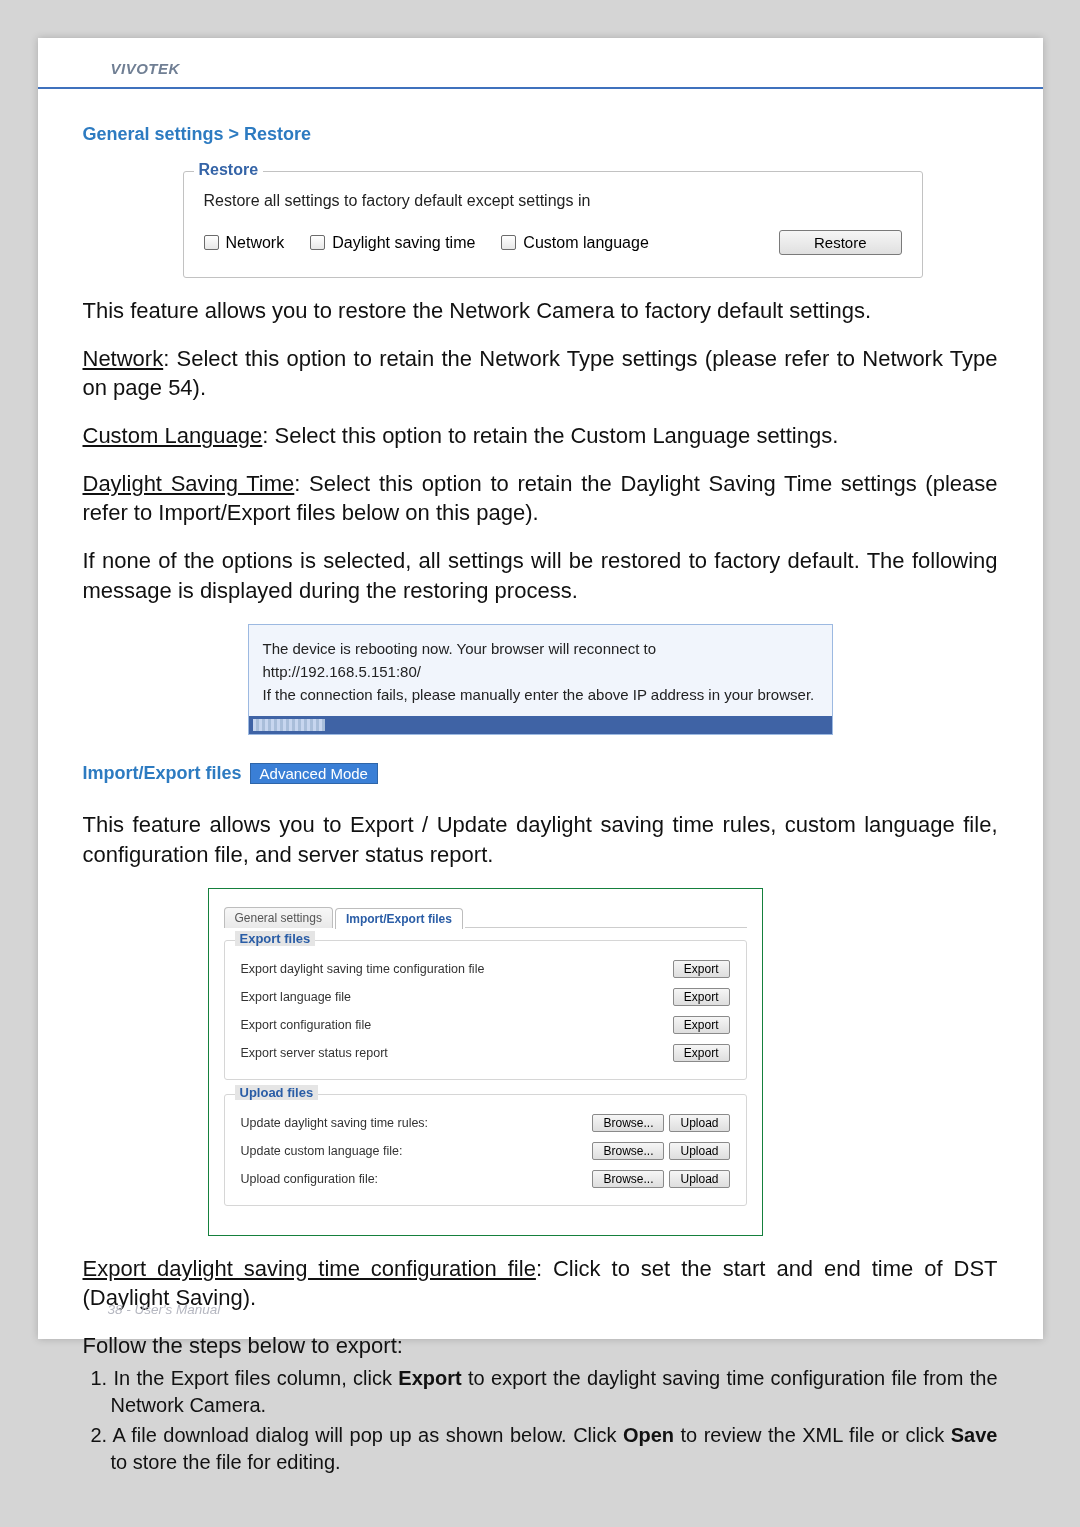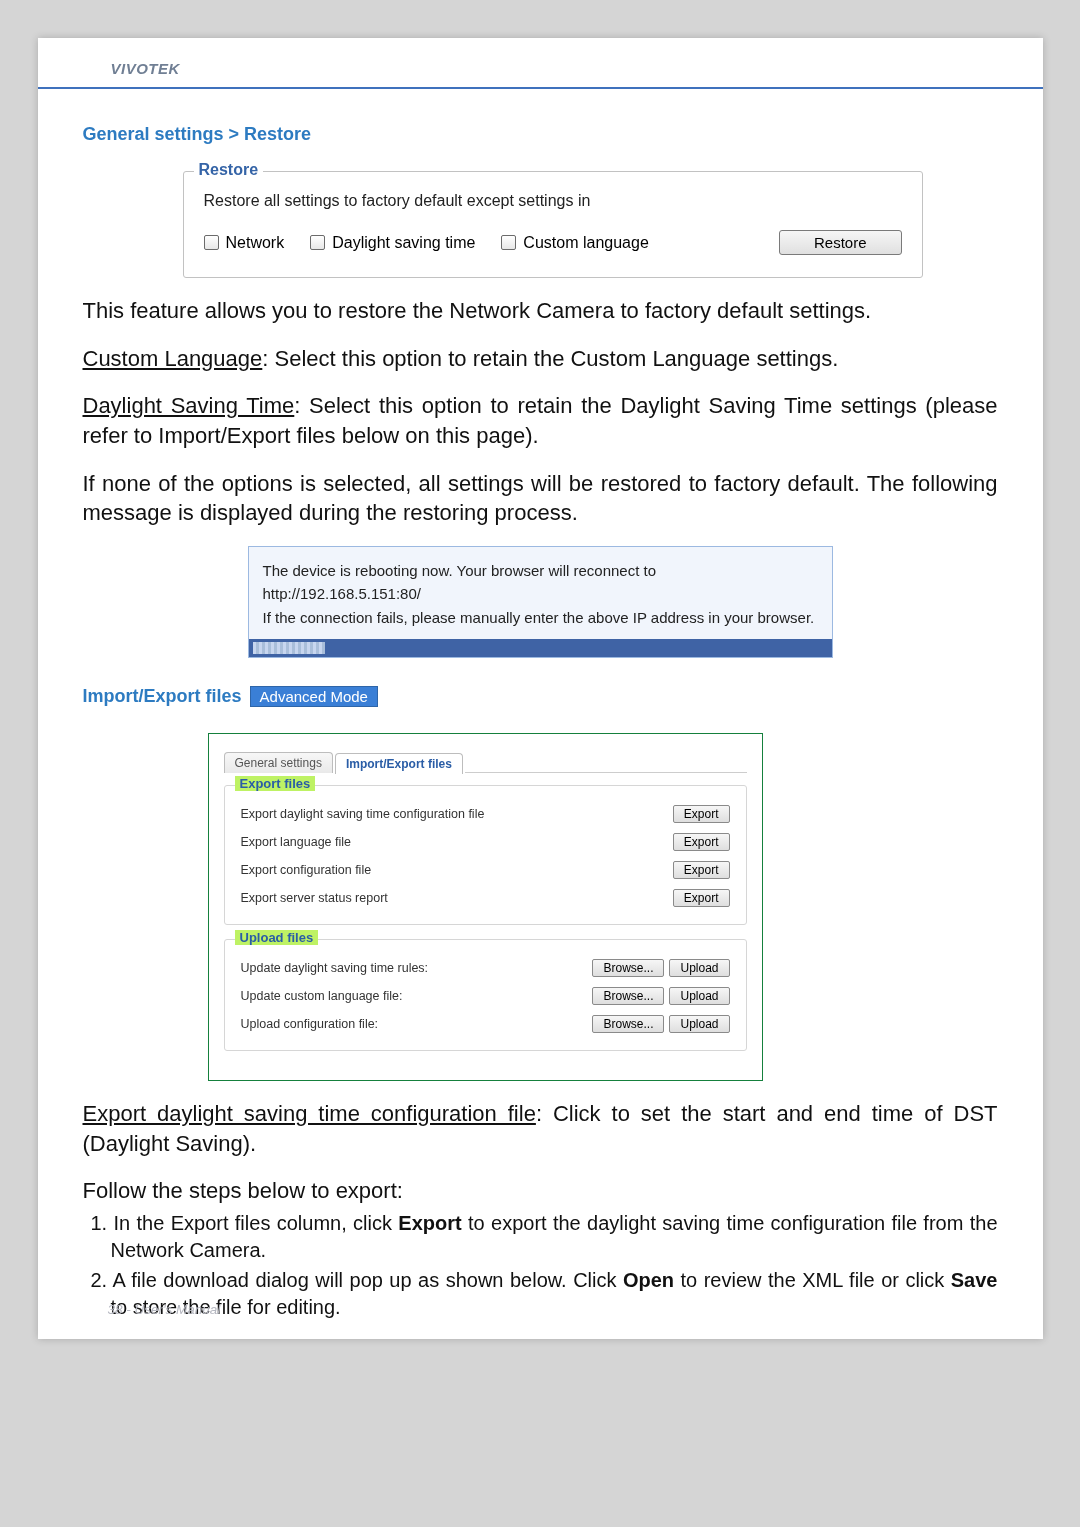--- a/index.html
+++ b/index.html
@@ -170,21 +170,21 @@
     .inner-fieldset {
       border: 1px solid #d6d6d6;
       border-radius: 3px;
       position: relative;
       padding: 14px 16px 12px 16px;
       margin-bottom: 14px;
     }
     .inner-fieldset .legend2 {
       position: absolute;
       top: -10px; left: 10px;
-      background: #bef264;
+      background: #e5e5e5;
       color: #2a5da6;
       font-weight: bold;
       font-size: 13px;
       padding: 0 5px;
     }
     .row {
       display: flex;
       align-items: center;
       padding: 5px 0;
       font-size: 12.5px;
@@ -245,20 +245,21 @@
       <label class="cb">
           <span class="cbbox"></span>
           <span>Custom language</span>
         </label>
       <button class="btn btn-restore">Restore</button>
     </div>
   </div>
 
   <p class="body-text">This feature allows you to restore the Network Camera to factory default settings.</p>
 
+  <p class="body-text"><span class="ul">Network</span><span>: Select this option to retain the Network Type settings (please refer to Network Type on page 54).</span></p>
 
   <p class="body-text"><span class="ul">Custom Language</span><span>: Select this option to retain the Custom Language settings.</span></p>
 
   <p class="body-text"><span class="ul">Daylight Saving Time</span><span>: Select this option to retain the Daylight Saving Time settings (please refer to Import/Export files below on this page).</span></p>
 
   <p class="body-text">If none of the options is selected, all settings will be restored to factory default.  The following message is displayed during the restoring process.</p>
 
   <div class="reboot-box">
     <div class="msg">
       <div>The device is rebooting now. Your browser will reconnect to http://192.168.5.151:80/</div>
@@ -267,20 +268,21 @@
     <div class="progress">
         <div class="bar"></div>
       </div>
   </div>
 
   <div class="section-title">
     <span>Import/Export files</span>
     <span class="badge">Advanced Mode</span>
   </div>
 
+  <p class="body-text">This feature allows you to Export / Update daylight saving time rules, custom language file, configuration file, and server status report.</p>
 
   <div class="tabs-panel">
     <div class="tabs">
       <div class="tab">General settings</div>
       <div class="tab active">Import/Export files</div>
       <div class="tabs-rule"></div>
     </div>
 
     <div class="inner-fieldset">
       <div class="legend2">Export files</div>

